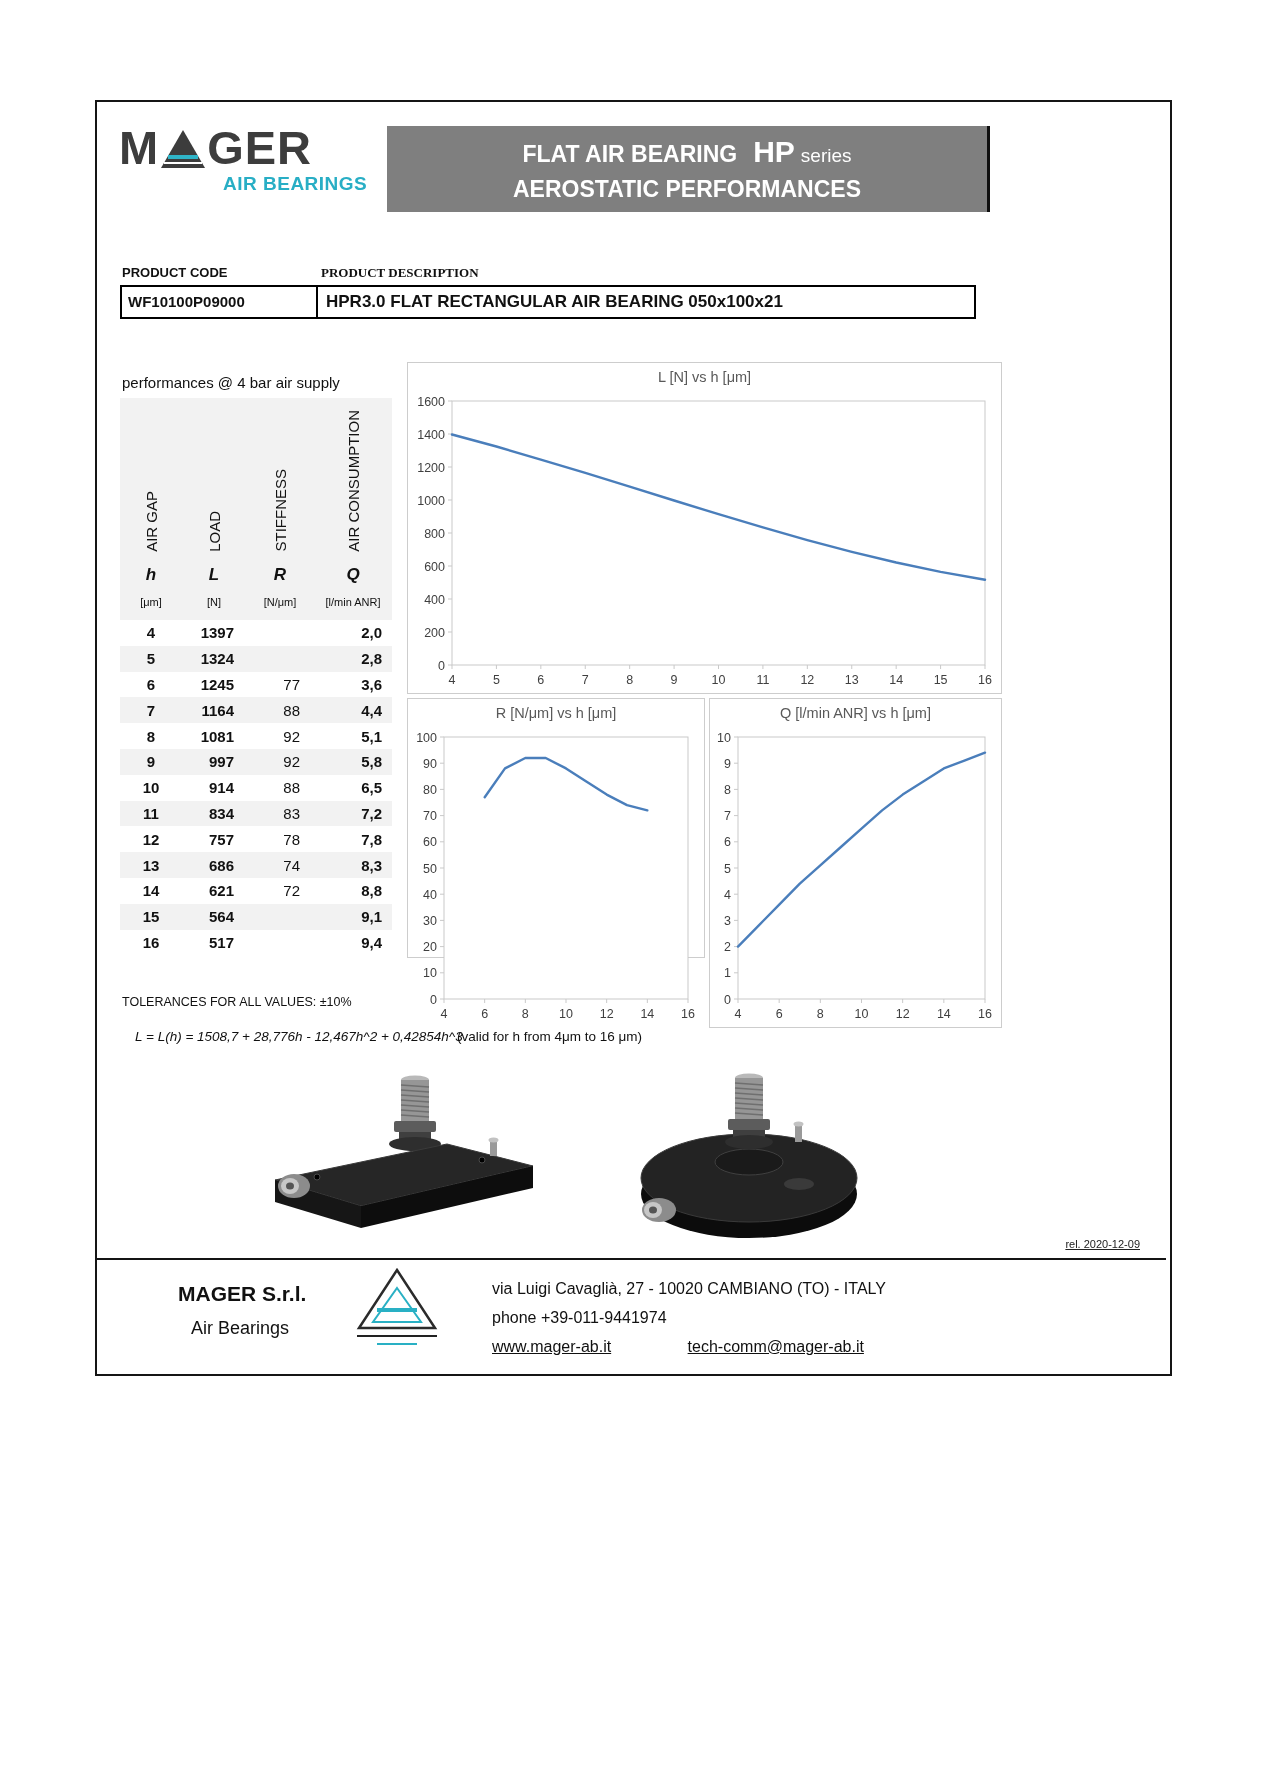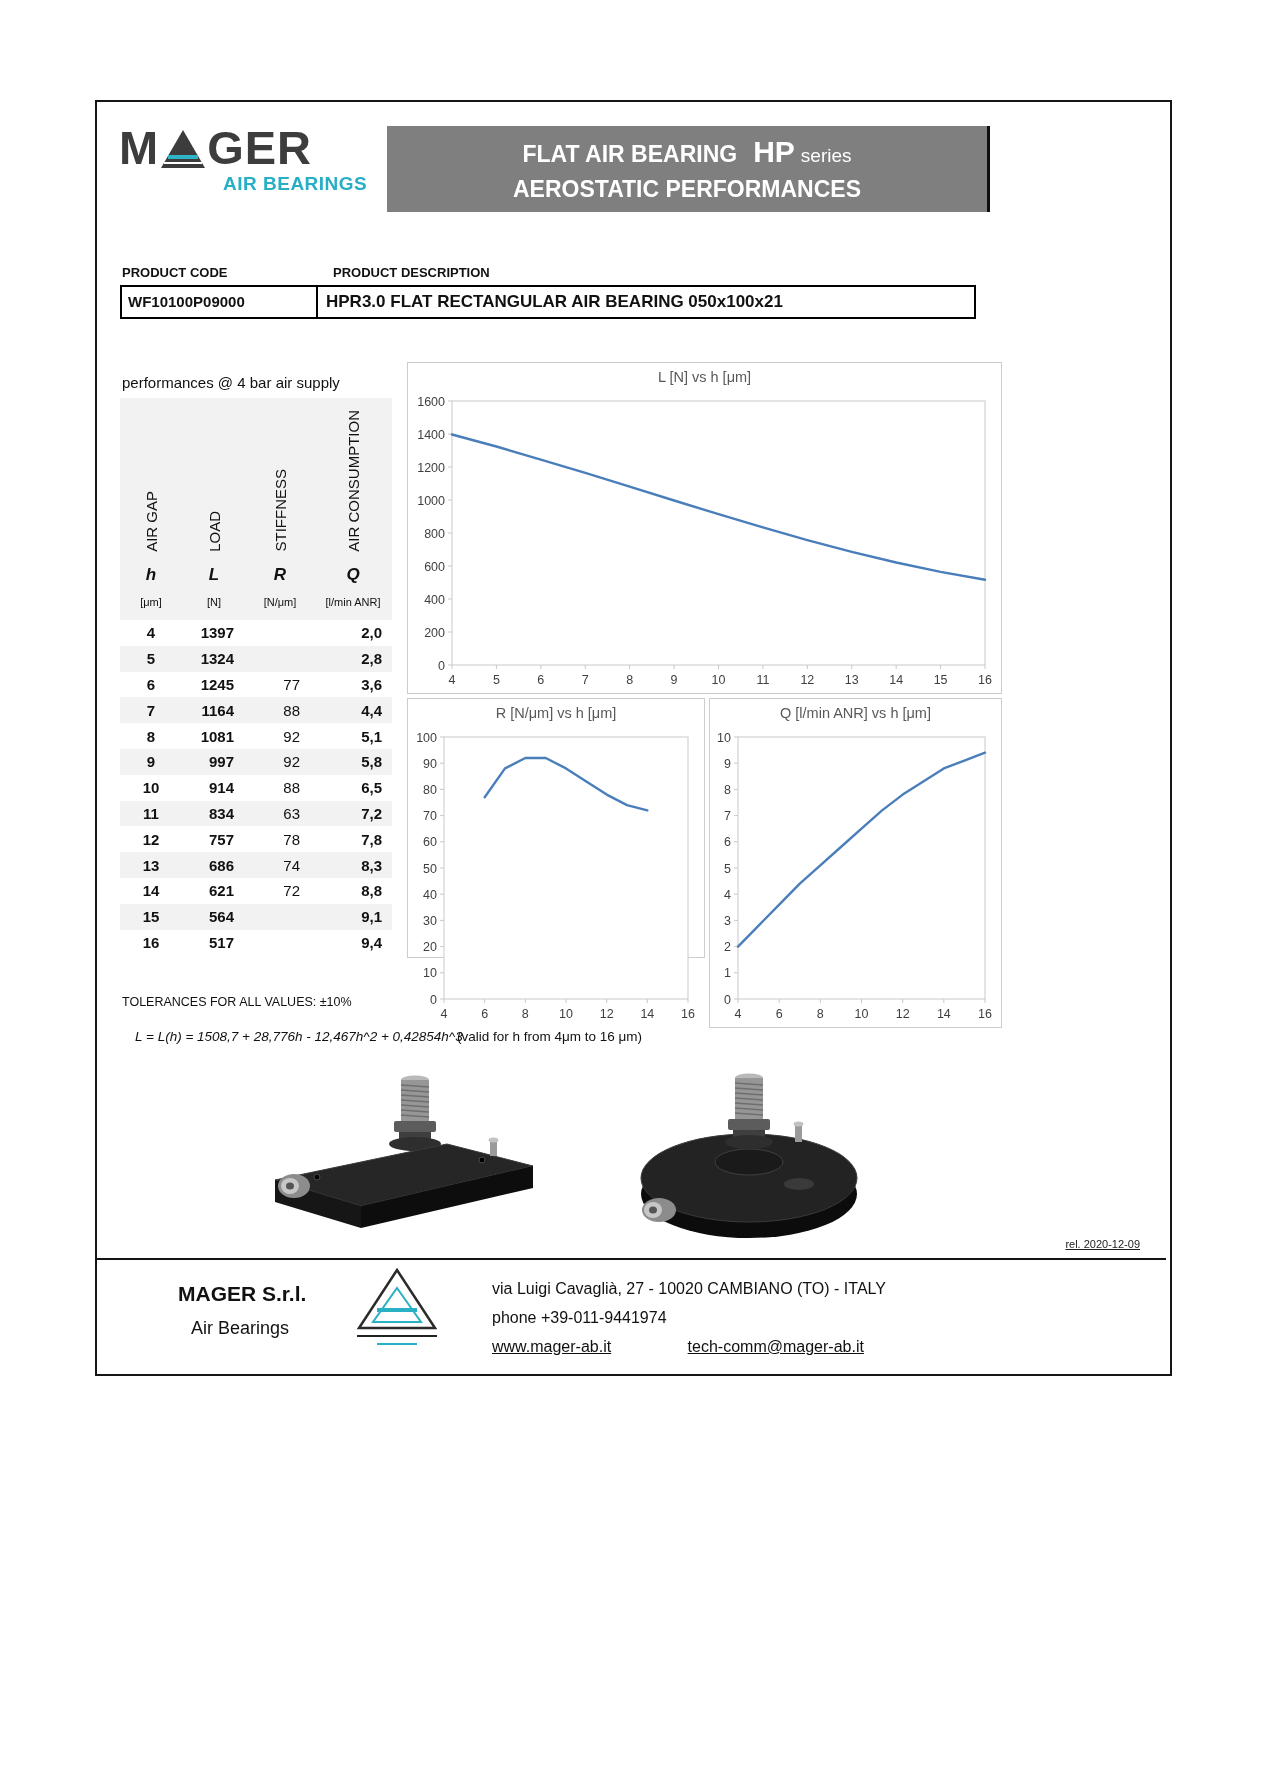--- a/index.html
+++ b/index.html
@@ -19,21 +19,21 @@
           display:flex;flex-direction:column;justify-content:center;align-items:center;gap:7px;
           border-right:3px solid #101010;}
   .banner-line1{display:flex;align-items:baseline;}
   .b-lead{font-weight:bold;font-size:23px;}
   .b-hp{font-weight:bold;font-size:30px;margin-left:16px;}
   .b-series{font-size:19px;margin-left:6px;text-align:right;}
   .banner-line2{font-weight:bold;font-size:23px;}
 
   
   .code-label{left:25px;top:163px;font-size:13px;font-weight:bold;}
-  .desc-label{left:236px;top:163px;font-size:13px;font-weight:bold;}
+  .desc-label{left:224px;top:163px;font-size:13px;font-weight:bold;font-family:Liberation Serif, serif;}
   .code-box{left:23px;top:183px;width:190px;height:30px;border:2px solid #000;line-height:30px;padding-left:6px;font-weight:bold;font-size:15px;background:#fff;}
   .desc-box{left:219px;top:183px;width:648px;height:30px;border:2px solid #000;line-height:30px;padding-left:8px;font-weight:bold;font-size:17px;background:#fff;}
 
   
   .perf-caption{left:25px;top:272px;font-size:15px;}
   .perf-table{left:23px;top:296px;border-collapse:collapse;}
   .perf-table th,.perf-table td{padding:0;}
   .rot-row th{height:158px;vertical-align:bottom;background:#f2f2f2;padding-bottom:4px;font-weight:normal;}
   .rot{writing-mode:vertical-rl;transform:rotate(180deg);font-size:15px;white-space:nowrap;display:inline-block;line-height:1;color:#111;}
   .w1{width:62px;} .w2{width:64px;} .w3{width:68px;} .w4{width:78px;}
@@ -169,21 +169,21 @@
           </tr>
           <tr>
             <td class="col-h">10</td>
             <td class="col-L">914</td>
             <td class="col-R">88</td>
             <td class="col-Q">6,5</td>
           </tr>
           <tr class="alt">
             <td class="col-h">11</td>
             <td class="col-L">834</td>
-            <td class="col-R">63</td>
+            <td class="col-R">83</td>
             <td class="col-Q">7,2</td>
           </tr>
           <tr>
             <td class="col-h">12</td>
             <td class="col-L">757</td>
             <td class="col-R">78</td>
             <td class="col-Q">7,8</td>
           </tr>
           <tr class="alt">
             <td class="col-h">13</td>

